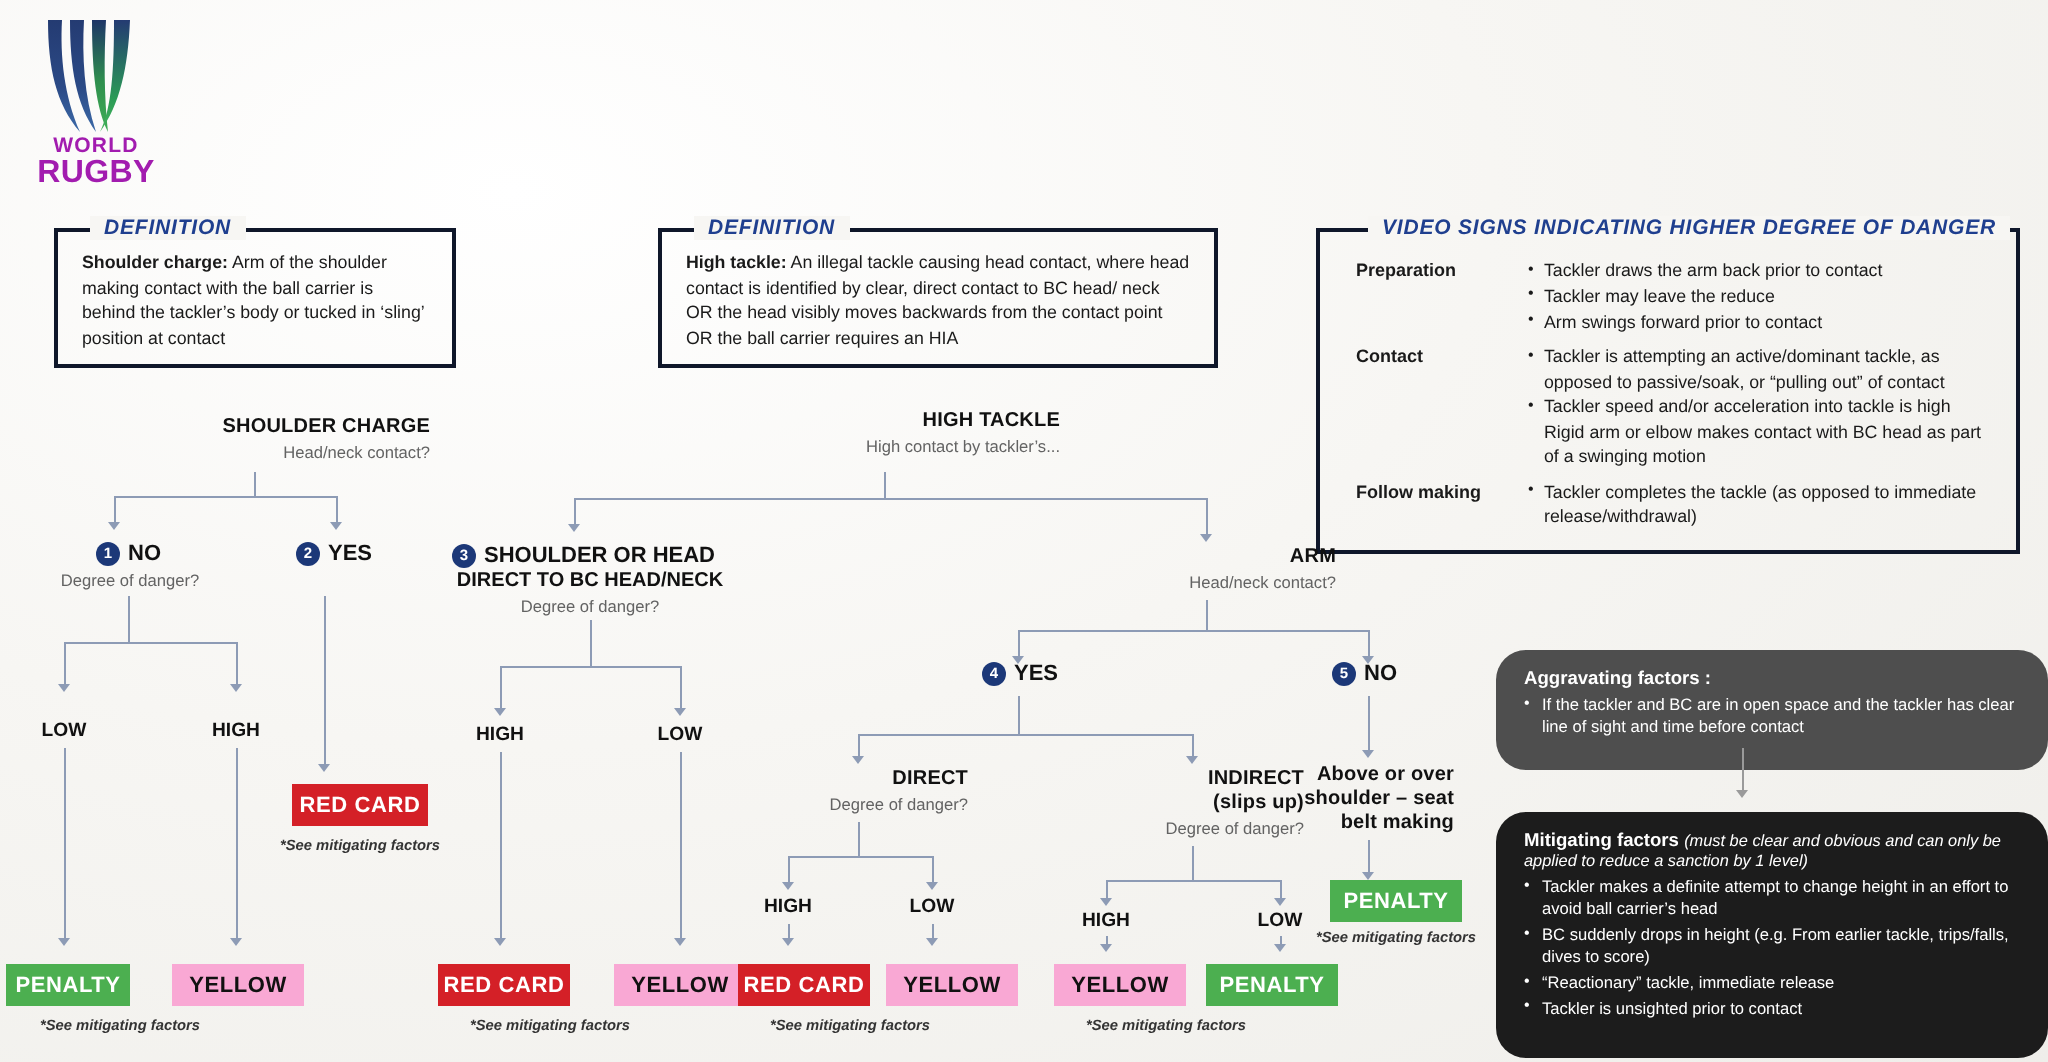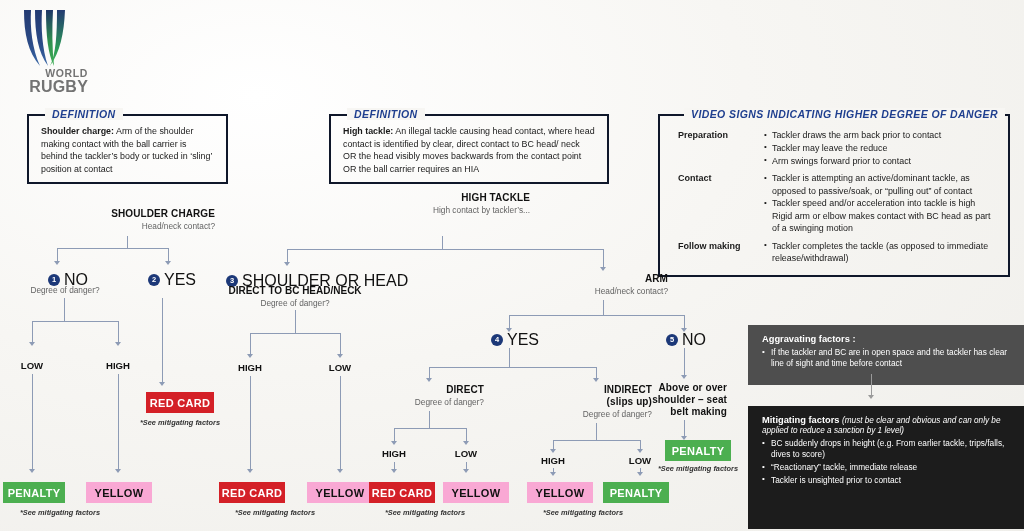--- a/index.html
+++ b/index.html
@@ -10,22 +10,22 @@
       radial-gradient(ellipse at 25% 18%, #ffffff 0%, #f7f6f3 45%, #efeeea 100%);
     position:relative;
     color:#1a1a1a;
   }
   .canvas{position:absolute;inset:0;}
   .abs{position:absolute;}
 
   
   #logo{left:8px;top:6px;width:80px;height:92px;}
   #logo .shield{position:absolute;left:12px;top:2px;width:56px;height:62px;}
-  #logo .wr{position:absolute;left:0;top:62px;width:80px;text-align:right;
-    font-weight:bold;color:#737373;line-height:1.02;}
+  #logo .wr{position:absolute;left:0;top:62px;width:80px;text-align:center;
+    font-weight:bold;color:#a21caf;line-height:1.02;}
   #logo .wr .w1{font-size:10.5px;letter-spacing:.6px;}
   #logo .wr .w2{font-size:16px;letter-spacing:.2px;}
 
   
   #title{left:96px;top:14px;width:905px;
     font-size:43px;font-weight:bold;letter-spacing:-0.7px;
     background:linear-gradient(90deg,#1f3f8f 0%,#1f3f8f 38%,#2f6a74 55%,#43a047 72%,#4caf50 100%);
     -webkit-background-clip:text;background-clip:text;
     -webkit-text-fill-color:transparent;color:#1f3f8f;
     white-space:nowrap;
@@ -50,40 +50,40 @@
   .node{position:absolute;text-align:right;}
   .node .nt{font-size:10px;font-weight:bold;color:#111;line-height:1.2;letter-spacing:.1px;}
   .node .ns{font-size:8.3px;color:#636363;line-height:1.25;margin-top:1px;}
   .lbl{position:absolute;font-size:9.6px;font-weight:bold;color:#111;text-align:center;}
 
   
   .numnode{position:absolute;display:flex;align-items:center;gap:4px;}
   .circ{width:12px;height:12px;border-radius:50%;background:#1c3878;color:#fff;
     font-size:7.5px;font-weight:bold;display:flex;align-items:center;justify-content:center;
     flex:none;line-height:1;}
-  .numnode .ntext{font-size:16px;font-weight:normal;color:#111;white-space:nowrap;}
+  .numnode .ntext{font-size:11px;font-weight:bold;color:#111;white-space:nowrap;}
   .subq{position:absolute;font-size:8.3px;color:#636363;text-align:center;}
 
   
   .v{position:absolute;width:1.3px;background:#8d9bb5;}
   .h{position:absolute;height:1.3px;background:#8d9bb5;}
   .arrow{position:absolute;width:0;height:0;border-left:3.4px solid transparent;
     border-right:3.4px solid transparent;border-top:4.6px solid #8d9bb5;}
 
   
   .badge{position:absolute;display:flex;align-items:center;justify-content:center;
     font-size:11px;font-weight:bold;letter-spacing:.3px;height:21px;}
   .b-red{background:#d42027;color:#fff;}
   .b-yellow{background:#f9a8d4;color:#111;}
   .b-green{background:#4caf50;color:#fff;}
   .foot{position:absolute;font-size:7.4px;font-style:italic;font-weight:bold;
     color:#333;text-align:center;white-space:nowrap;}
 
   
-  .panel{position:absolute;padding:9px 12px 9px 14px;color:#fff;}
+  .panel{position:absolute;padding:9px 12px 9px 14px;color:#fff;border-radius:15px;}
   .p-agg{background:#4e4e4e;}
   .p-mit{background:#1c1c1c;}
   .panel .ph{font-size:9.3px;font-weight:bold;margin-bottom:3px;}
   .panel .ph i{font-weight:normal;font-style:italic;font-size:8.2px;}
   .panel ul{margin:0;padding:0;list-style:none;}
   .panel li{position:relative;padding-left:9px;font-size:8.3px;line-height:1.36;margin-bottom:1.5px;}
   .panel li:before{content:"•";position:absolute;left:0;top:-0.5px;font-size:8px;}
 </style>
 </head>
 <body>
@@ -203,21 +203,21 @@
   <div class="badge b-green" style="left:3px;top:482px;width:62px;">PENALTY</div>
   <div class="foot" style="left:0px;top:508px;width:120px;">*See mitigating factors</div>
 
   <div class="badge b-yellow" style="left:86px;top:482px;width:66px;">YELLOW</div>
 
   <div class="v" style="left:162px;top:298px;height:85px;"></div>
   <div class="arrow" style="left:159px;top:382px;"></div>
   <div class="badge b-red" style="left:146px;top:392px;width:68px;">RED CARD</div>
   <div class="foot" style="left:118px;top:418px;width:124px;">*See mitigating factors</div>
 
-  <div class="node" style="left:355px;top:192px;width:175px;">
+  <div class="node" style="left:355px;top:205px;width:175px;">
     <div class="nt">HIGH TACKLE</div>
     <div class="ns">High contact by tackler’s...</div>
   </div>
   <div class="v" style="left:442px;top:236px;height:14px;"></div>
   <div class="h" style="left:287px;top:249px;width:317px;"></div>
   <div class="v" style="left:287px;top:249px;height:14px;"></div>
   <div class="arrow" style="left:284px;top:262px;"></div>
   <div class="v" style="left:603px;top:249px;height:19px;"></div>
   <div class="arrow" style="left:600px;top:267px;"></div>
 
@@ -339,19 +339,20 @@
       <li>If the tackler and BC are in open space and the tackler has clear line of sight and time before contact</li>
     </ul>
   </div>
 
   <div class="v" style="left:871px;top:374px;height:22px;background:#9a9a9a;"></div>
   <div class="arrow" style="left:868px;top:395px;border-top-color:#9a9a9a;"></div>
 
   <div class="panel p-mit" style="left:748px;top:406px;width:250px;height:105px;">
     <div class="ph"><span>Mitigating factors </span><i>(must be clear and obvious and can only be applied to reduce a sanction by  1 level)</i></div>
     <ul>
+      <li>Tackler makes a definite attempt to change height in an effort to avoid ball carrier’s head</li>
       <li>BC suddenly drops in height  (e.g. From earlier tackle, trips/falls, dives to score)</li>
       <li>“Reactionary” tackle, immediate release</li>
       <li>Tackler is unsighted  prior to contact</li>
     </ul>
   </div>
 
 </div>
 
 </body></html>

